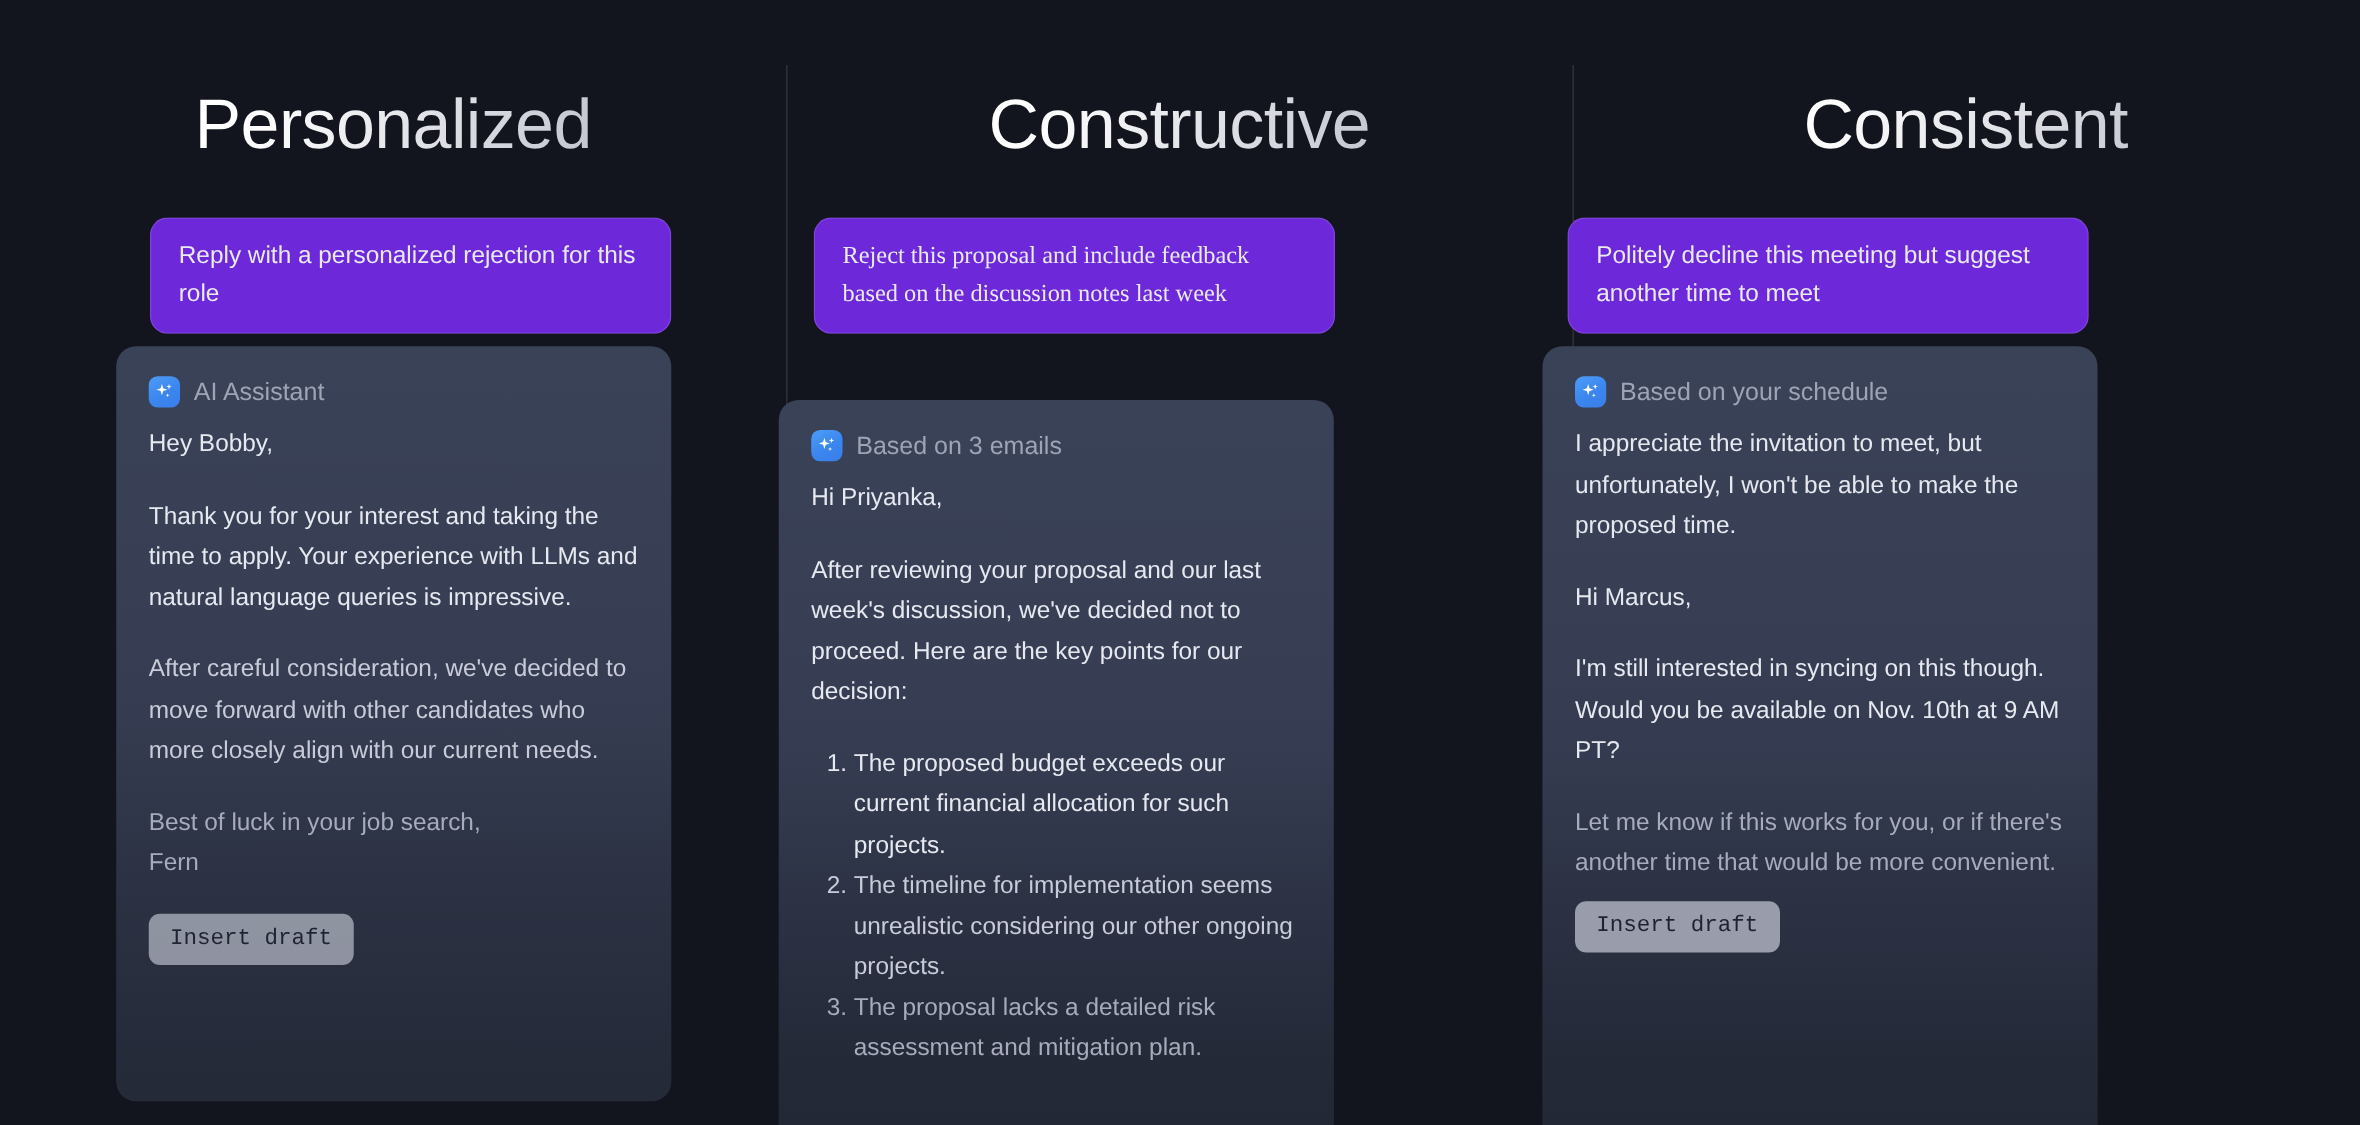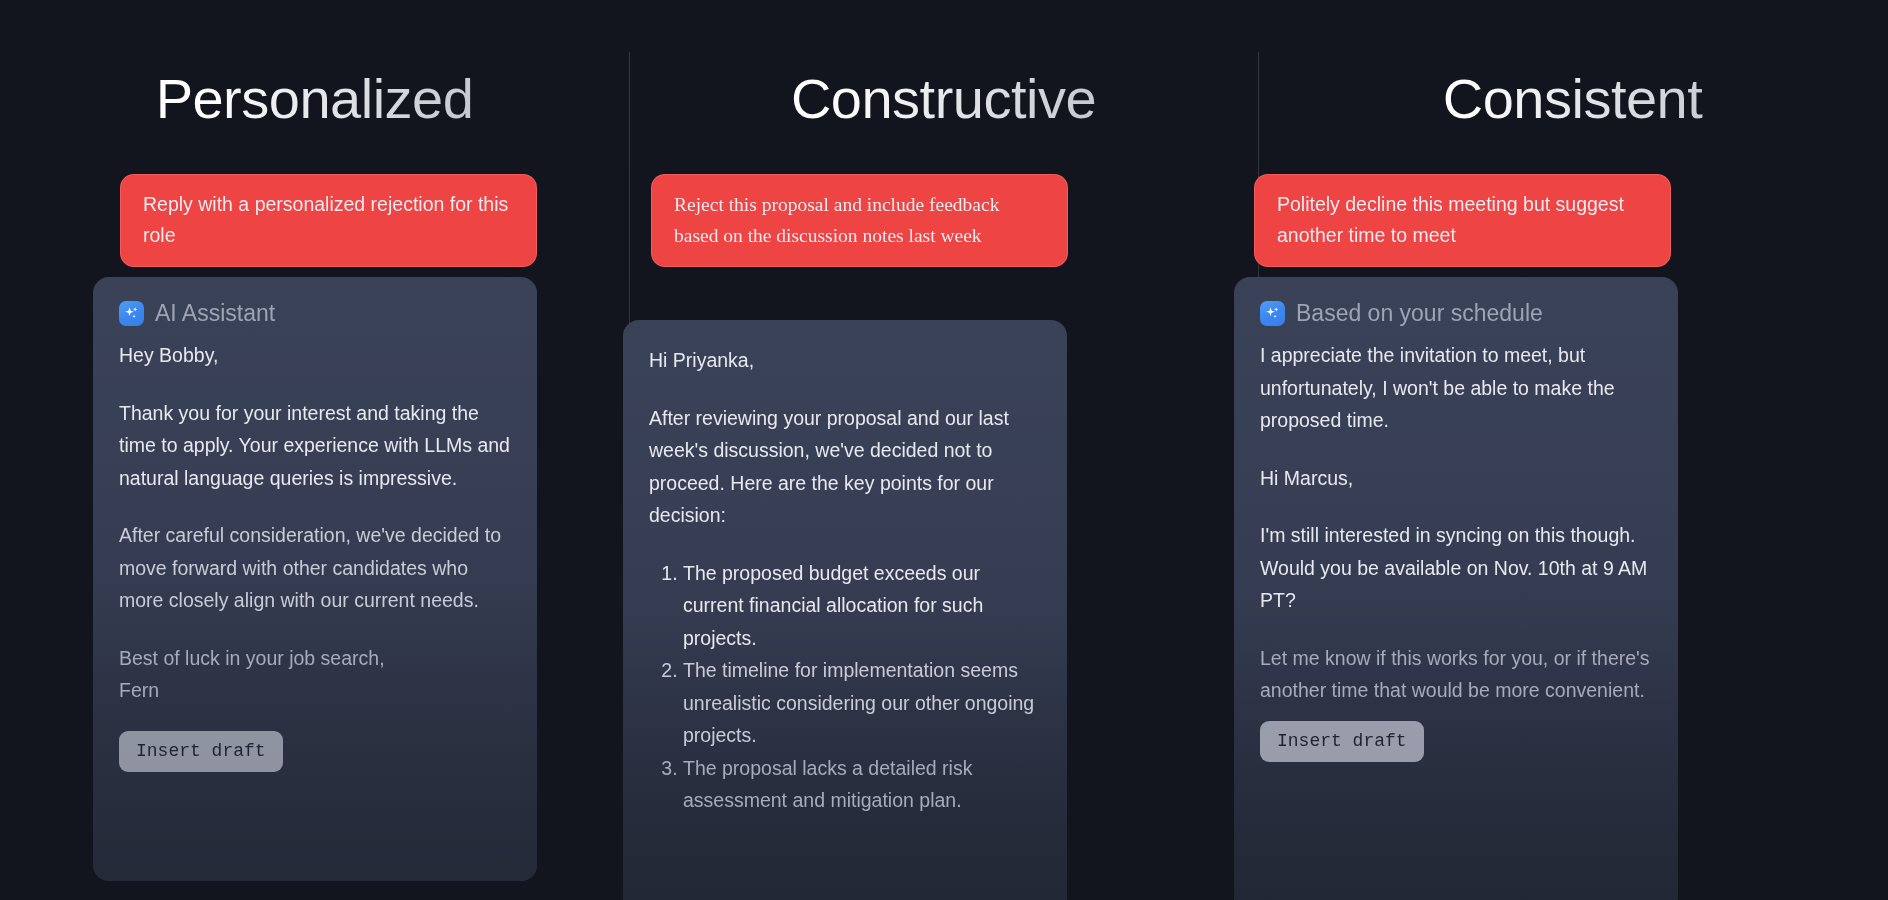--- a/index.html
+++ b/index.html
@@ -58,21 +58,21 @@
   }
   .c1 .col-title { top:68px; }
   .c2 .col-title { top:68px; }
   .c3 .col-title { top:68px; }
 
   
   .prompt {
     position:absolute;
     border:1px solid rgba(255,255,255,0.13);
     border-radius:14px;
-    background:#ef4444;
+    background:#6d28d9;
     color:#e9eaf0;
     font-size:19.5px;
     line-height:31px;
     padding:14px 22px 15px 22px;
   }
   .c1 .prompt { left:120px; top:174px; width:417px; }
   .c2 .prompt { left:22px;  top:174px; width:417px;font-family:Liberation Serif, serif; }
   .c3 .prompt { left:-4px;  top:174px; width:417px; }
 
   
@@ -105,21 +105,21 @@
   }
   .ai-badge {
     width:25px; height:25px;
     border-radius:7px;
     background:linear-gradient(150deg,#4d9df6 0%, #3b86ef 55%, #3a7ee8 100%);
     display:flex; align-items:center; justify-content:center;
     flex:0 0 auto;
   }
   .ai-badge svg { display:block; }
   .card-head-label {
-    font-size:23px;
+    font-size:20px;
     color:#9ea4b4;
     line-height:1;
   }
 
   .body-text {
     position:relative;
     z-index:1;
     font-size:19.5px;
     line-height:32.5px;
     color:#eef0f5;
@@ -192,20 +192,30 @@
       <div class="card-fade"></div>
     </div>
   </div>
 
   <div class="col c2">
     <div class="col-title">Constructive</div>
 
     <div class="prompt">Reject this proposal and include feedback based on the discussion notes last week</div>
 
     <div class="card">
+      <div class="card-head">
+        <span class="ai-badge">
+          <svg width="17" height="17" viewBox="0 0 24 24">
+            <path d="M9.2 3.2 L10.7 8.0 L15.4 9.5 L10.7 11.0 L9.2 15.8 L7.7 11.0 L3.0 9.5 L7.7 8.0 Z" fill="#ffffff"></path>
+            <path d="M17.2 3.0 L18.0 5.3 L20.3 6.1 L18.0 6.9 L17.2 9.2 L16.4 6.9 L14.1 6.1 L16.4 5.3 Z" fill="#ffffff"></path>
+            <path d="M15.6 13.6 L16.2 15.3 L17.9 15.9 L16.2 16.5 L15.6 18.2 L15.0 16.5 L13.3 15.9 L15.0 15.3 Z" fill="#ffffff"></path>
+          </svg>
+        </span>
+        <span class="card-head-label">Based on 3 emails</span>
+      </div>
 
       <div class="body-text">
         <p class="f1">Hi Priyanka,</p>
         <p class="f1">After reviewing your proposal and our last week's discussion, we've decided not to proceed. Here are the key points for our decision:</p>
         <ol>
           <li class="f1">The proposed budget exceeds our current financial allocation for such projects.</li>
           <li class="f2">The timeline for implementation seems unrealistic considering our other ongoing projects.</li>
           <li class="f3">The proposal lacks a detailed risk assessment and mitigation plan.</li>
         </ol>
       </div>

